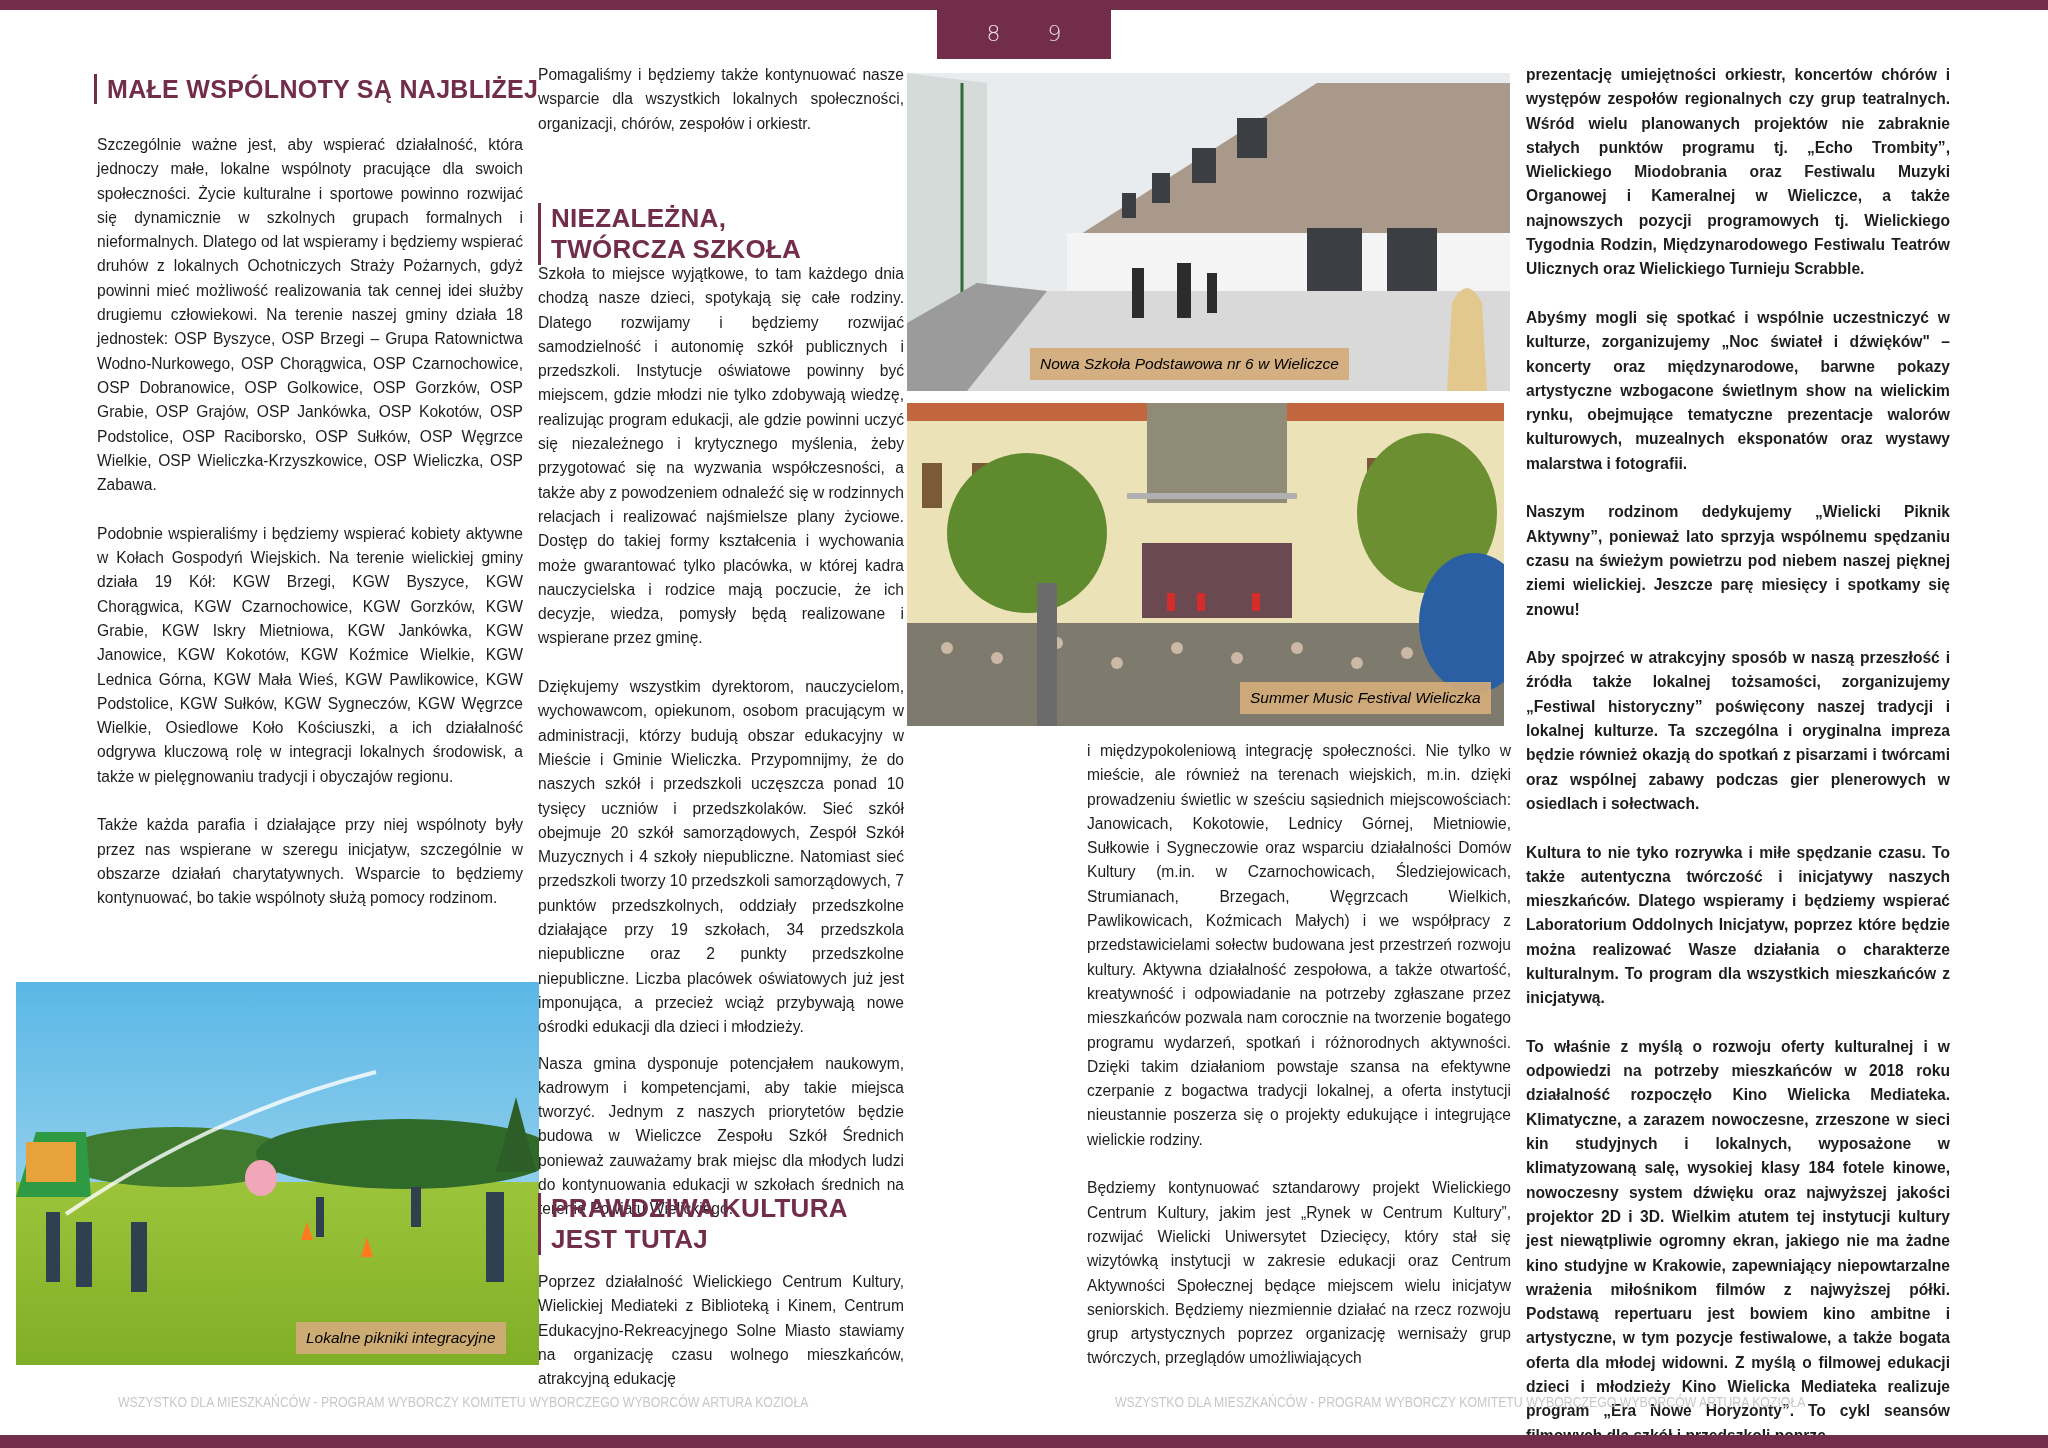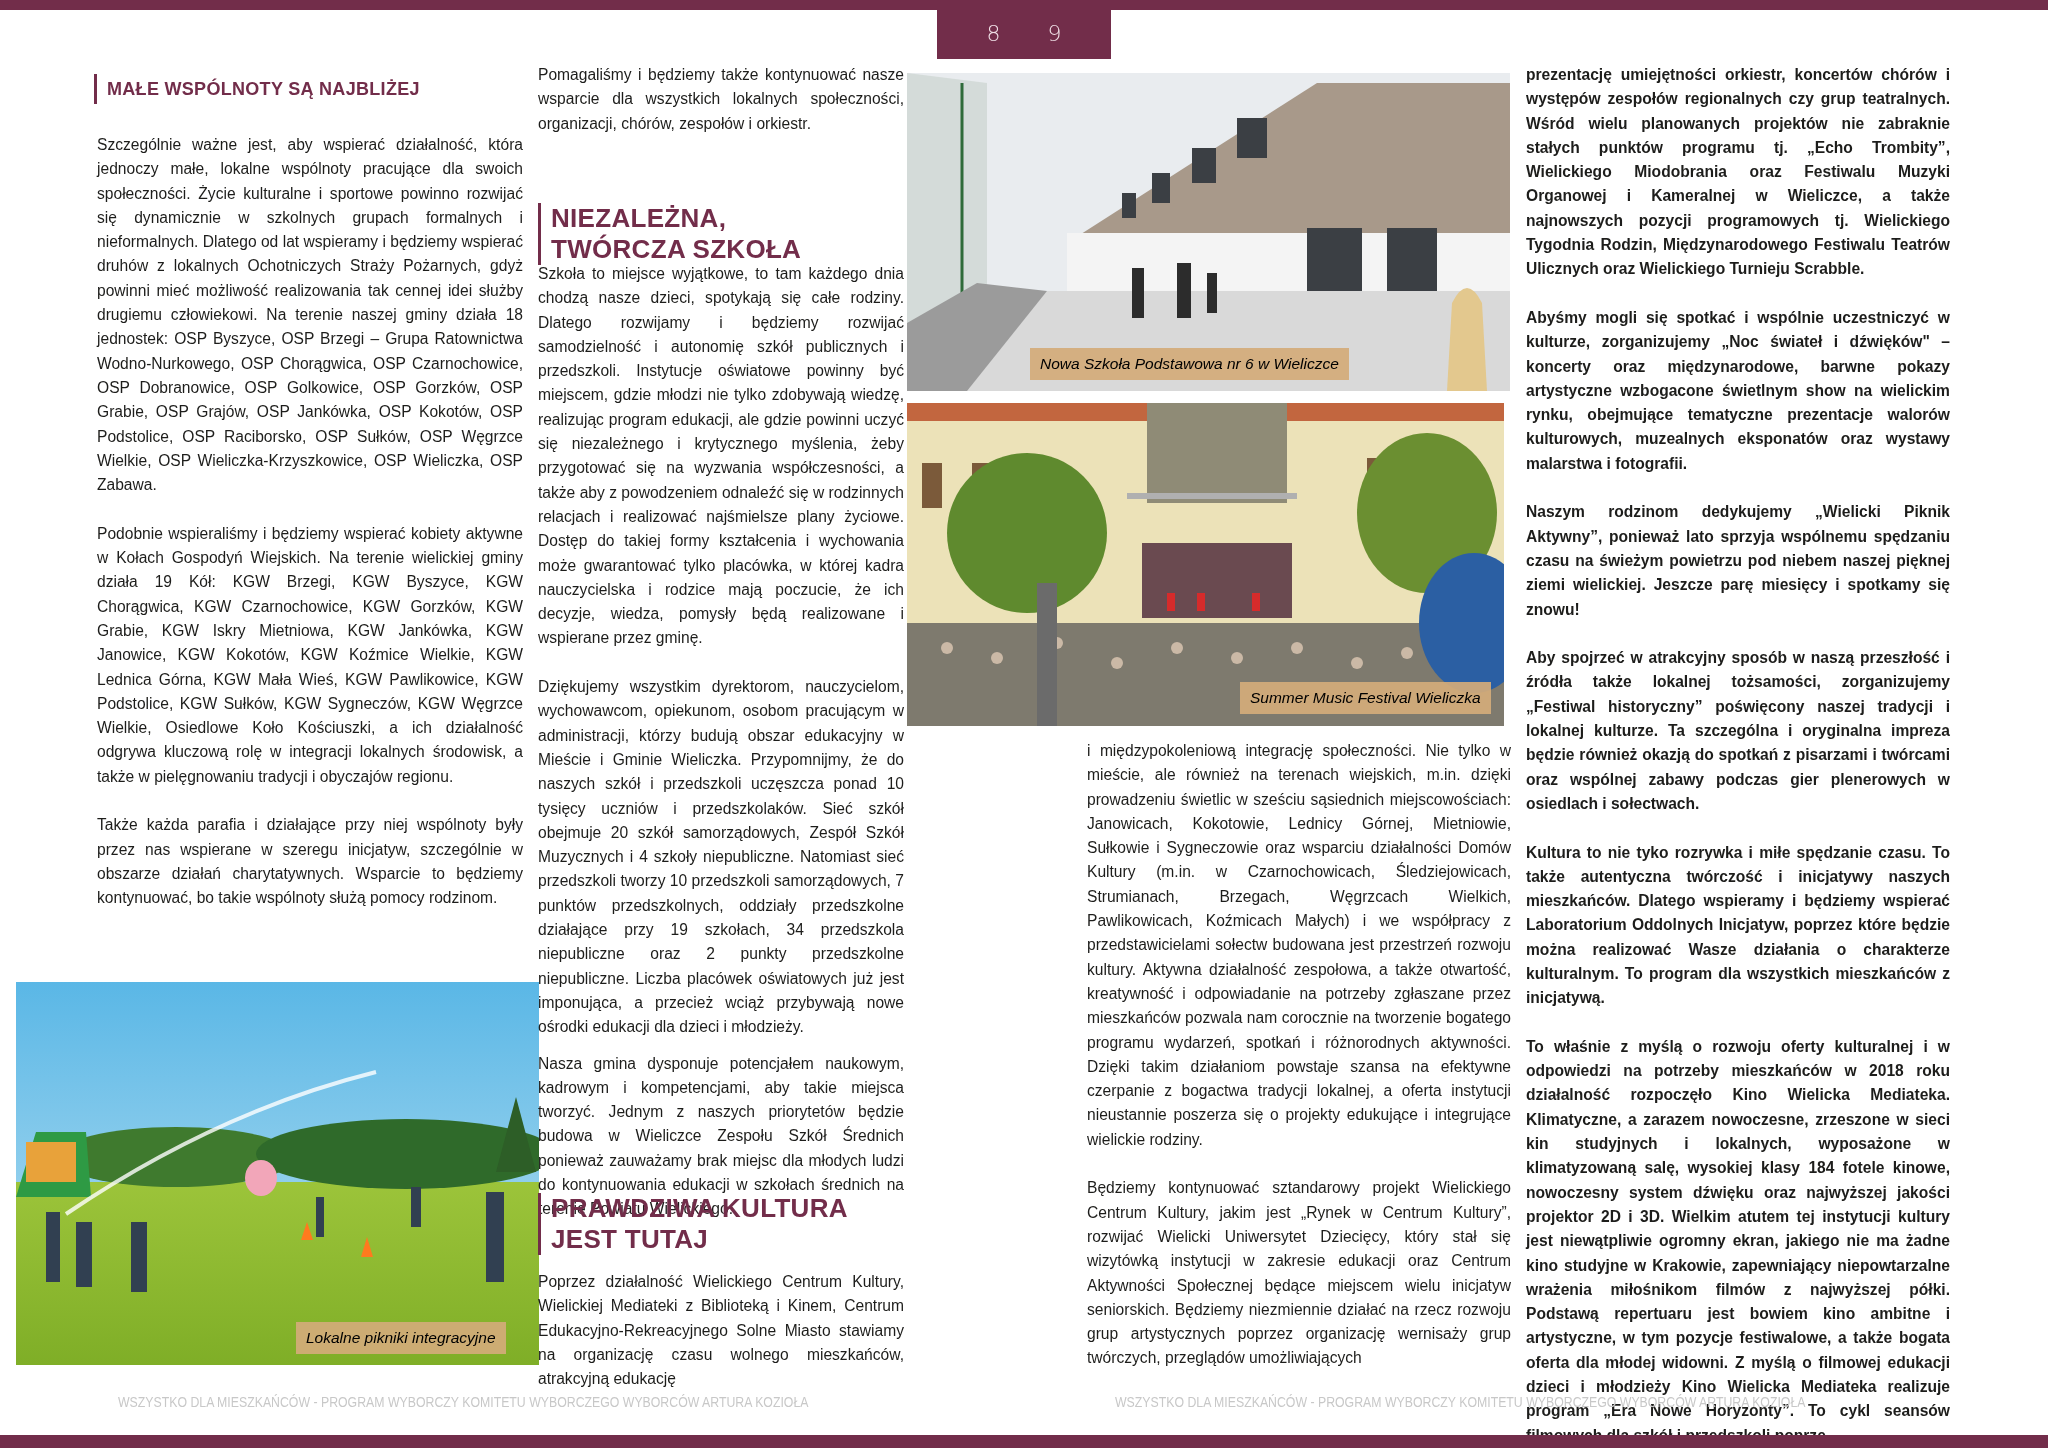--- a/index.html
+++ b/index.html
@@ -8,21 +8,21 @@
   .topbar { position: absolute; left: 0; top: 0; width: 2048px; height: 10px; background: #722d4a; }
   .bottombar { position: absolute; left: 0; top: 1435px; width: 2048px; height: 13px; background: #722d4a; }
   .pagetab { position: absolute; left: 937px; top: 8px; width: 174px; height: 51px; background: #722d4a; color: #f0dfe6;
              font-size: 22px; display: flex; align-items: center; justify-content: space-around; padding: 0 26px; box-sizing: border-box; }
   .pagetab span { font-family: "DejaVu Sans", sans-serif; font-weight: 300; }
   .col { position: absolute; font-size: 15.6px; line-height: 24.3px; text-align: justify; }
   .col p { margin: 0 0 24.3px 0; hyphens: manual; }
   .col p.tight { margin-bottom: 12px; }
   .heading { position: absolute; color: #722d4a; font-weight: bold; font-family: "Liberation Sans", sans-serif; text-transform: uppercase;
              border-left: 3px solid #722d4a; padding-left: 10px; letter-spacing: 0.3px; }
-  .h1 { left: 94px; top: 74px; font-size: 18px; line-height: 30px; }
+  .h1 { left: 94px; top: 74px; font-size: 25px; line-height: 30px; }
   .h2 { left: 538px; top: 182px; font-size: 26px; line-height: 31px; margin-top: 21px; }
   .h3 { left: 538px; top: 1193px; font-size: 26px; line-height: 31px; }
   .photo { position: absolute; overflow: hidden; }
   .caption { position: absolute; background: rgba(212,171,121,0.92); color: #000000; font-style: italic; font-size: 15.5px;
              padding: 7px 10px; white-space: nowrap; font-family: "Liberation Sans", sans-serif; }
   .footer { position: absolute; top: 1393px; font-size: 15px; color: #c8c8c8; letter-spacing: 0px; text-transform: uppercase;
             font-family: "Liberation Sans Narrow", "Liberation Sans", sans-serif; transform: scaleX(0.82); transform-origin: left top; white-space: nowrap; }
 </style>
 </head>
 <body>

